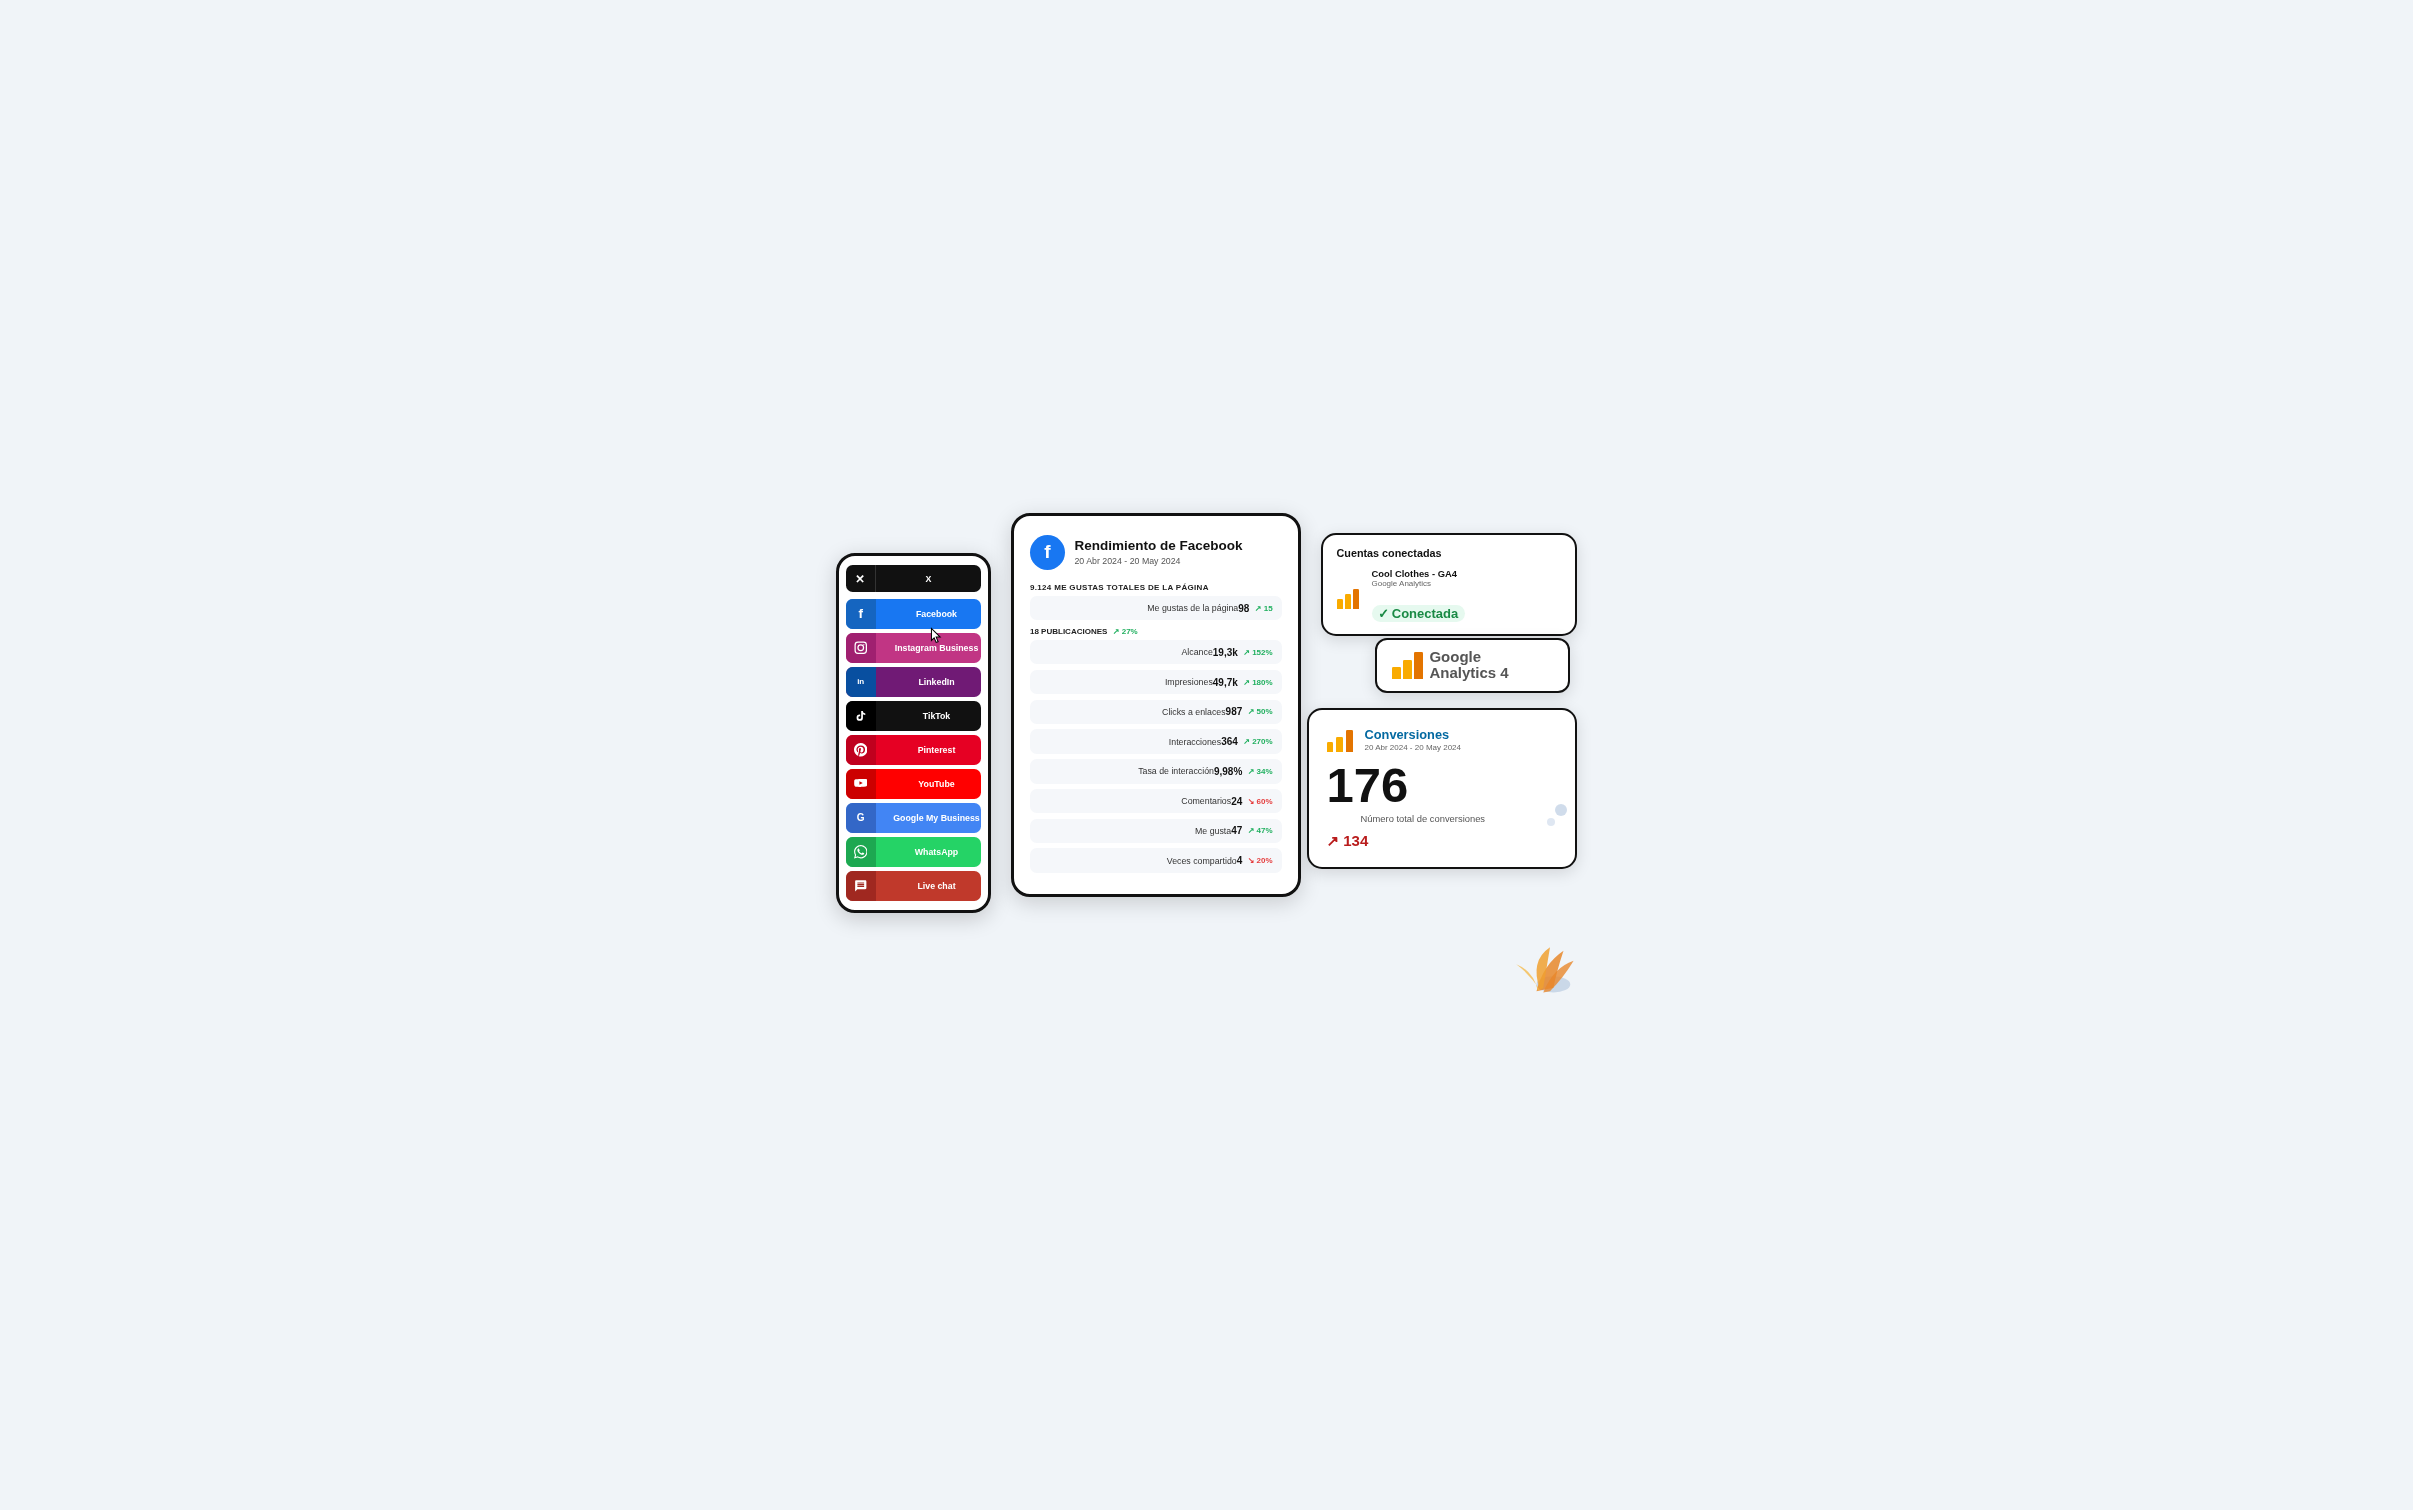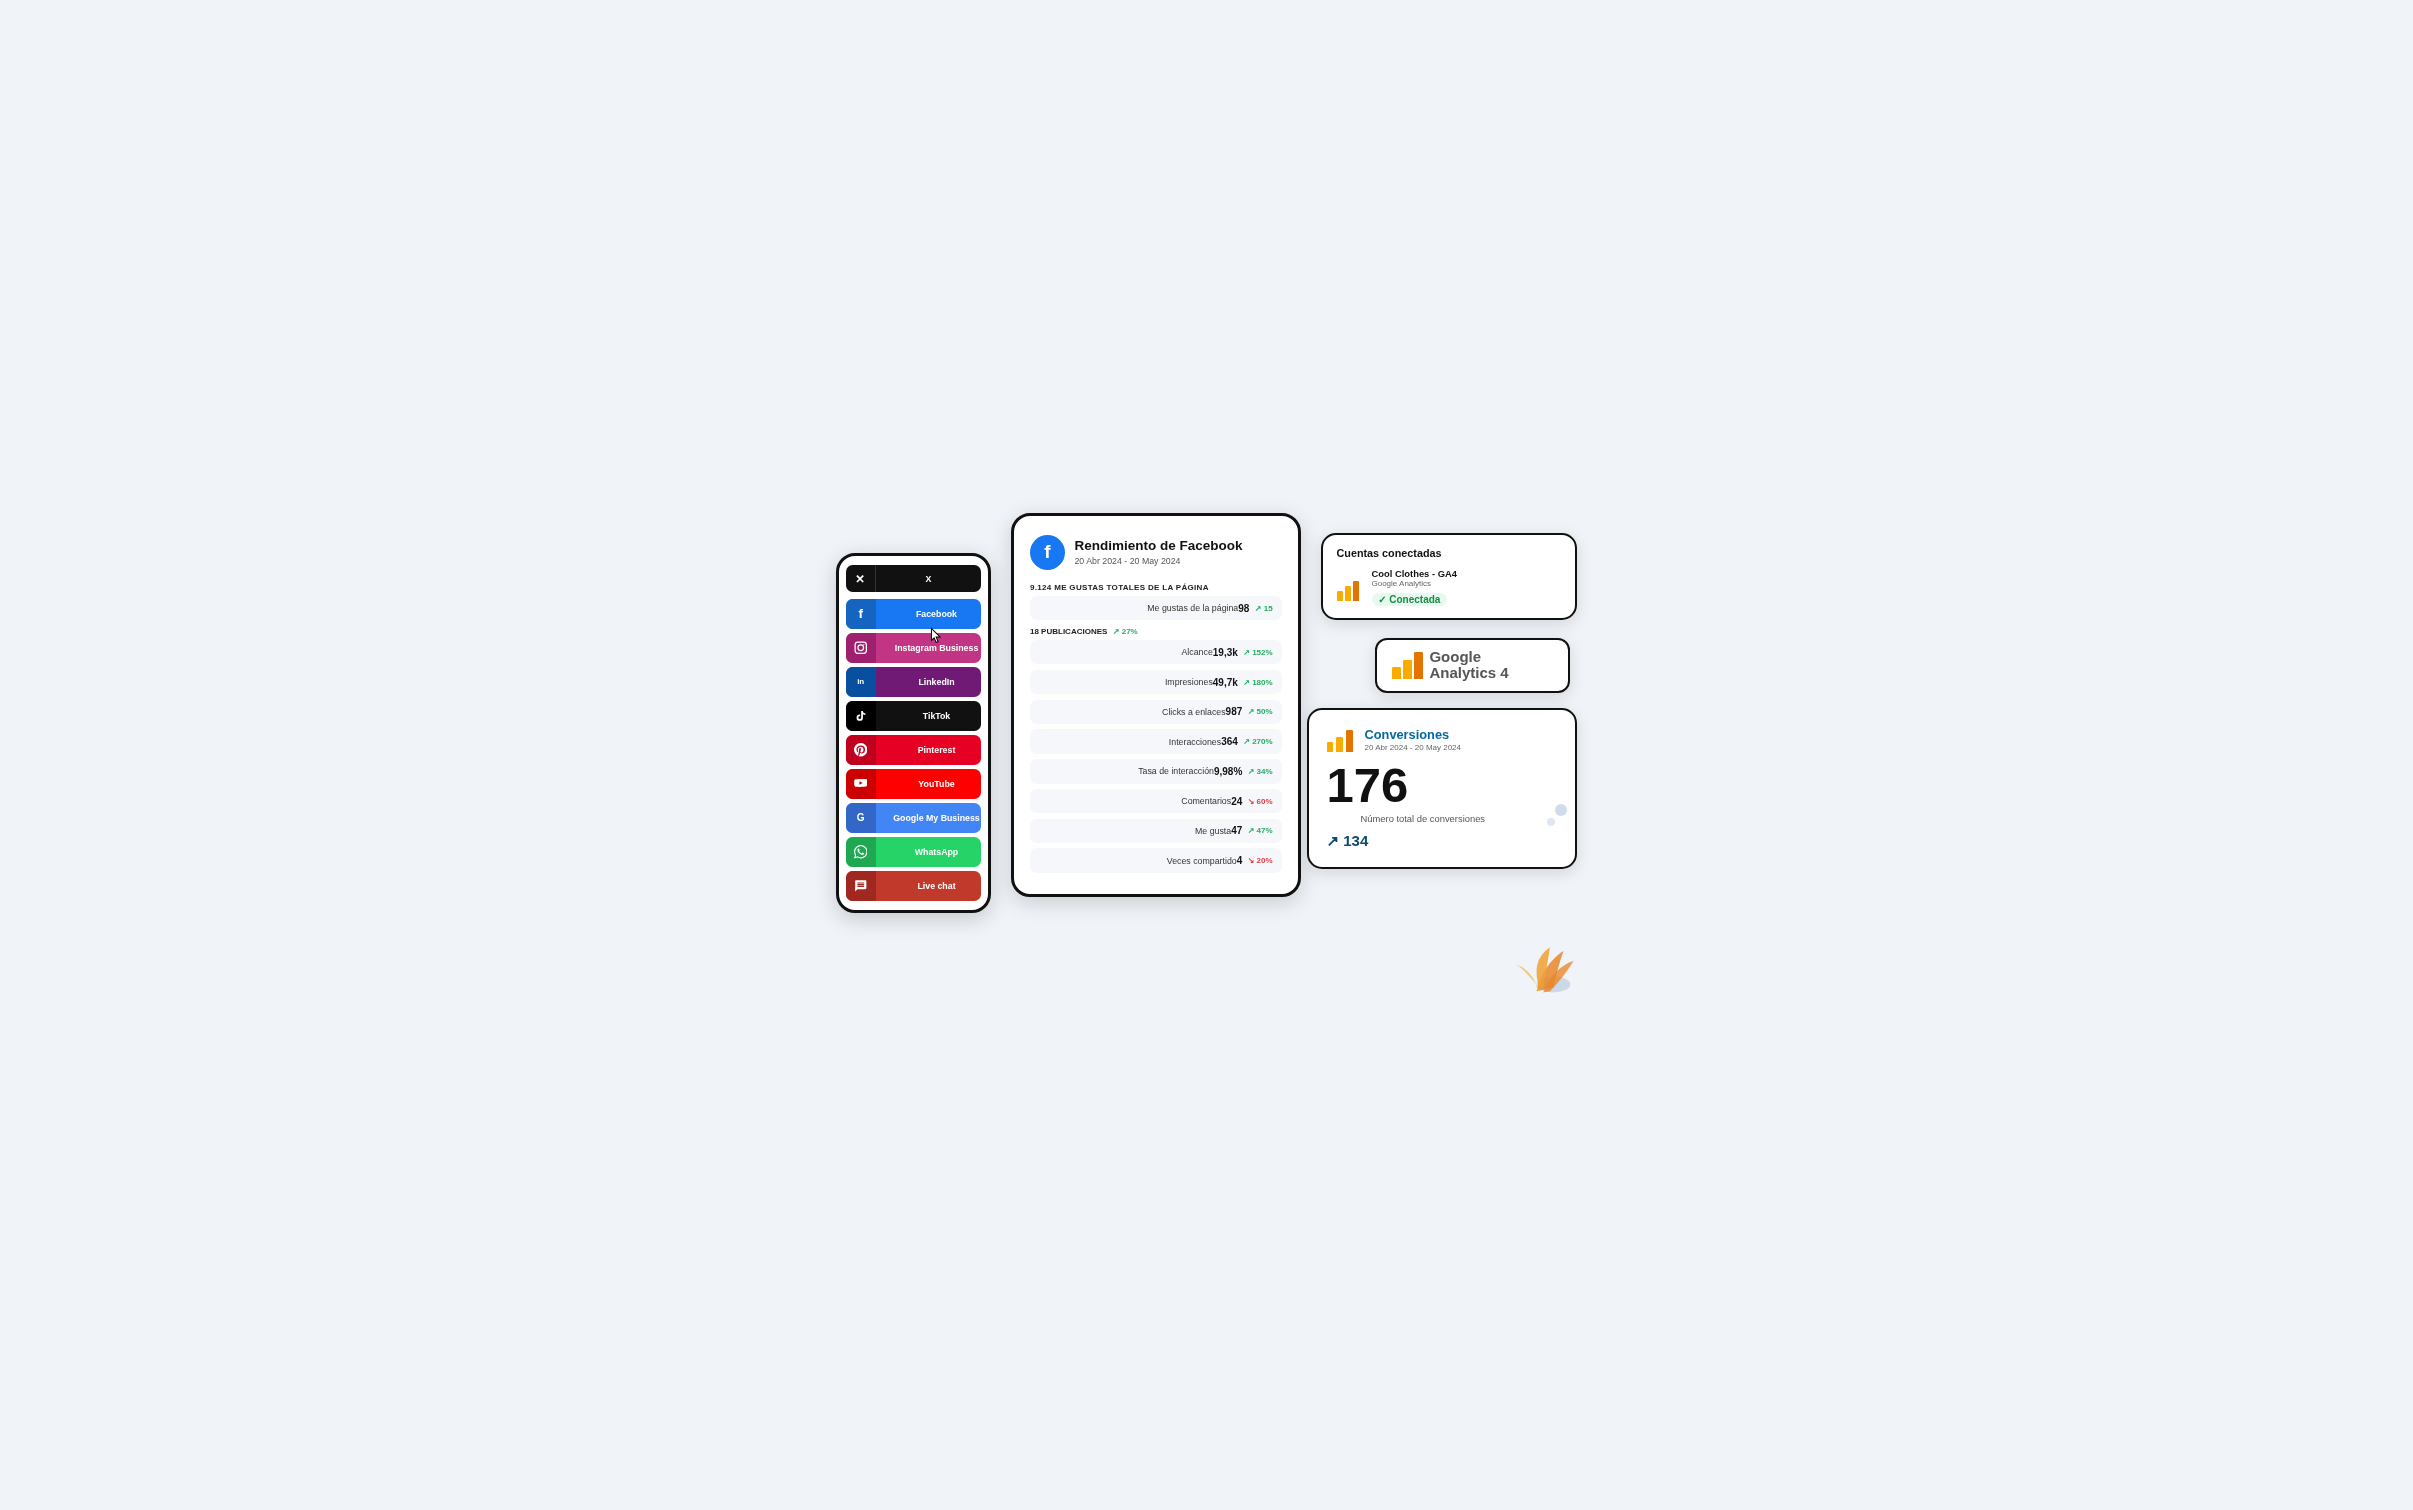--- a/index.html
+++ b/index.html
@@ -226,23 +226,23 @@
       color: #666;
     }
     .ga-badge {
       display: inline-flex;
       align-items: center;
       gap: 2.7px;
       background: #e6f9ef;
       color: #1a8a45;
       border-radius: 13.5px;
       padding: 1.3px 6.7px;
-      font-size: 10px;
+      font-size: 13px;
       font-weight: 700;
-      margin-top: 5px;
+      margin-top: 17px;
     }
     .ga-badge::before { content: '✓'; }
 
     
     .ga4-logo-card {
       position: absolute;
       right: 13.5px;
       top: 88px;
       background: #fff;
       border-radius: 12px;
@@ -323,21 +323,21 @@
     }
     .conv-subtitle {
       font-size: 9.4px;
       color: #555;
       margin-bottom: 8px;
       margin-left: 34px;
     }
     .conv-change {
       font-size: 15px;
       font-weight: 800;
-      color: #0c4a6e;
+      color: #b91c1c;
     }
     .conv-change::before { content: '↗ '; }
 
     
     .bubble {
       position: absolute;
       border-radius: 50%;
       opacity: 0.5;
     }
 

